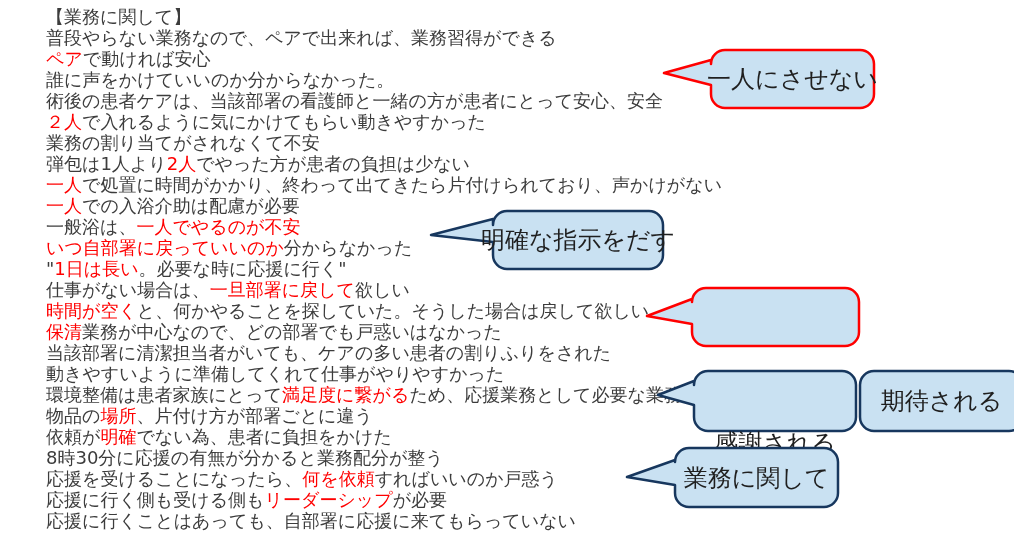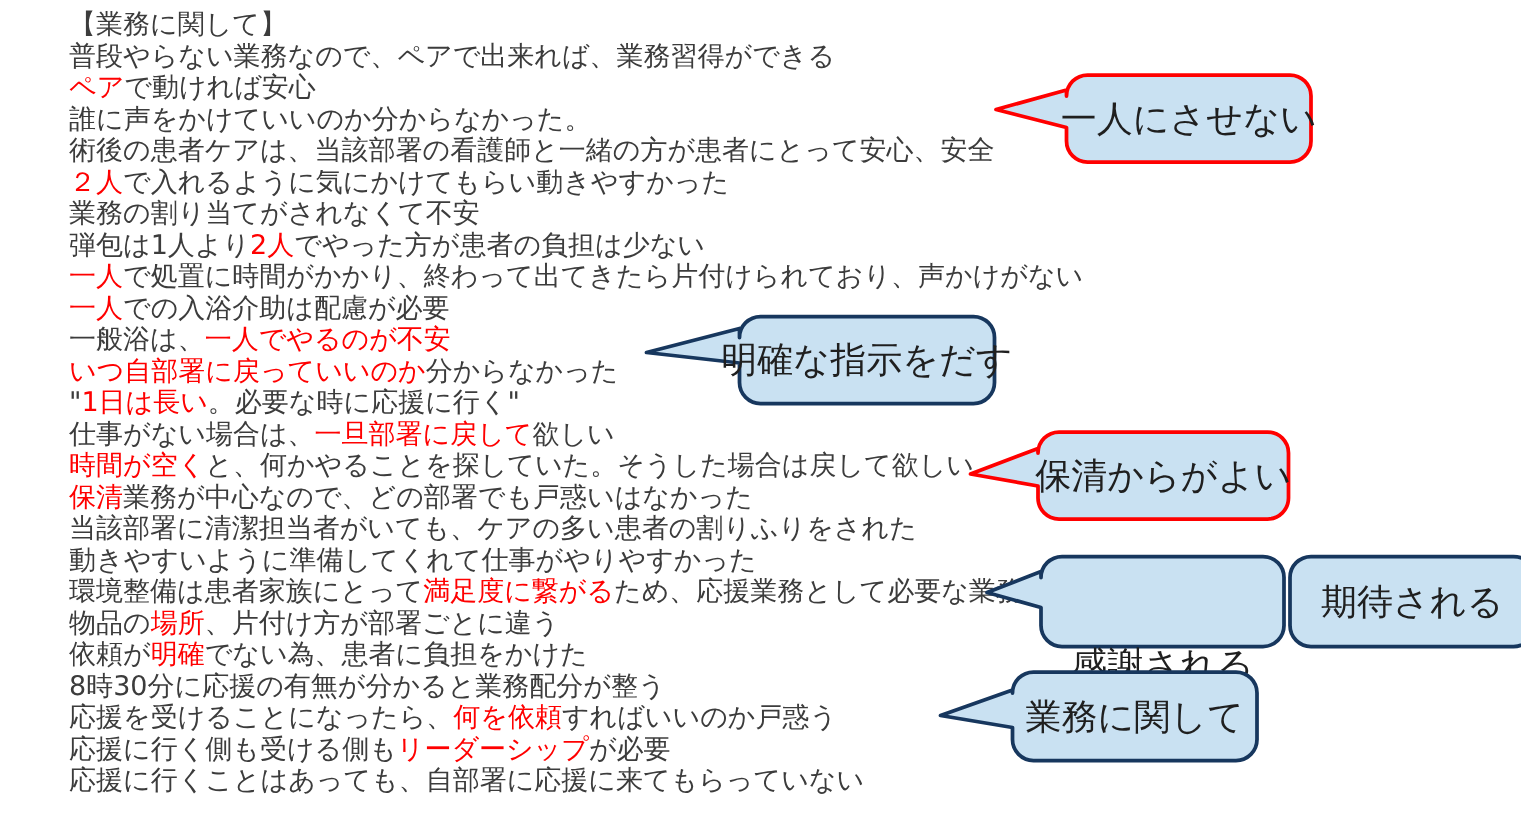--- a/index.html
+++ b/index.html
@@ -64,21 +64,20 @@
     <svg viewBox="0 0 238 64" width="238" height="64">
         <path d="M 79 3 H 221 A 14 14 0 0 1 235 17 V 47 A 14 14 0 0 1 221 61 H 79 A 14 14 0 0 1 65 47 V 34 L 3 27 L 65 11 V 17 A 14 14 0 0 1 79 3 Z" class="bubble-path"></path>
       </svg>
     <div class="co-label" style="left: 65px; top: 3px; width: 170px; height: 58px;">明確な指示をだす</div>
   </div>
 
   <div class="callout red" id="co2" style="left: 628px; top: 285px; width: 218px; height: 64px;">
     <svg viewBox="0 0 218 64" width="218" height="64">
         <path d="M 62 3 H 201 A 14 14 0 0 1 215 17 V 47 A 14 14 0 0 1 201 61 H 62 A 14 14 0 0 1 48 47 V 39 L 3 31 L 48 14 V 17 A 14 14 0 0 1 62 3 Z" class="bubble-path"></path>
       </svg>
-    <div class="co-label" style="left: 48px; top: 3px; width: 167px; height: 58px;">保清からがよい</div>
   </div>
 
   <div class="callout navy" id="co3" style="left: 639px; top: 368px; width: 204px; height: 66px;">
     <svg viewBox="0 0 204 66" width="204" height="66">
         <path d="M 53 3 H 187 A 14 14 0 0 1 201 17 V 49 A 14 14 0 0 1 187 63 H 53 A 14 14 0 0 1 39 49 V 37 L 3 27 L 39 13 V 17 A 14 14 0 0 1 53 3 Z" class="bubble-path"></path>
       </svg>
     <div class="co-label" style="left: 39px; top: 3px; width: 162px; height: 60px; margin-top: 42px;">感謝される</div>
   </div>
 
   <div class="callout navy" id="co4" style="left: 841px; top: 368px; width: 169px; height: 66px;">

